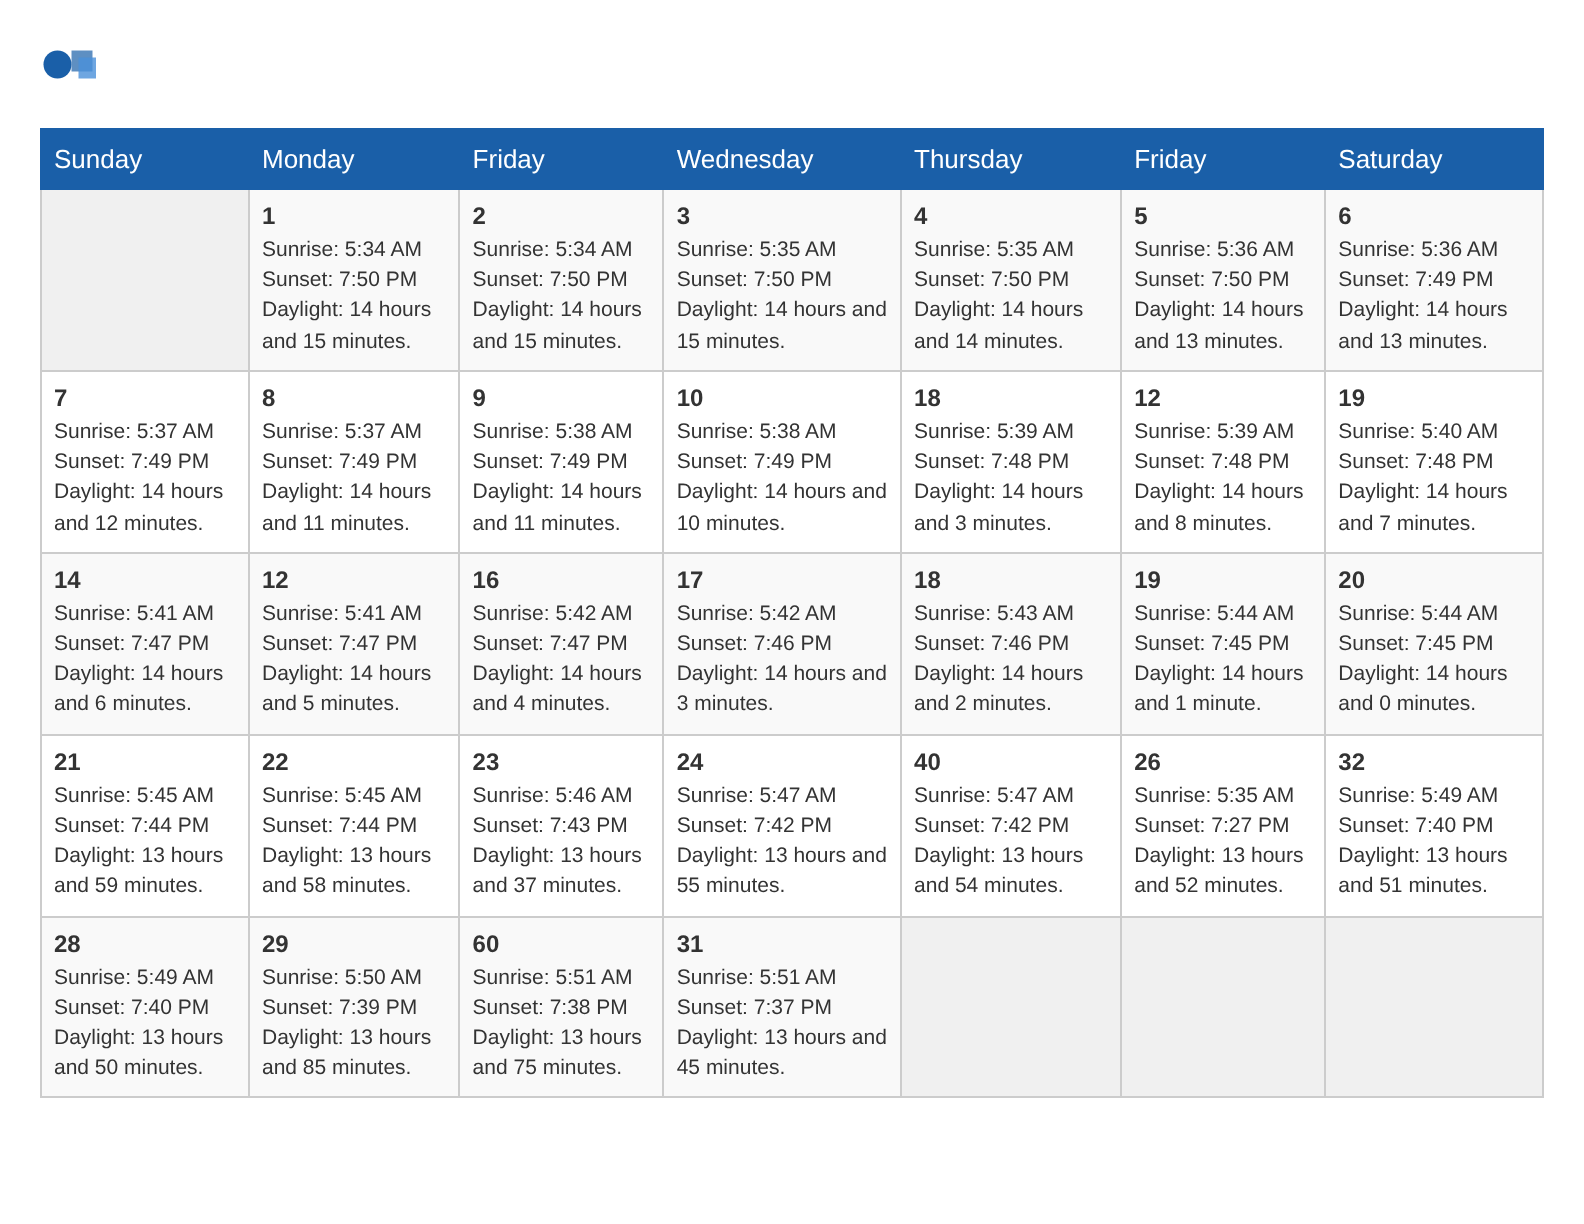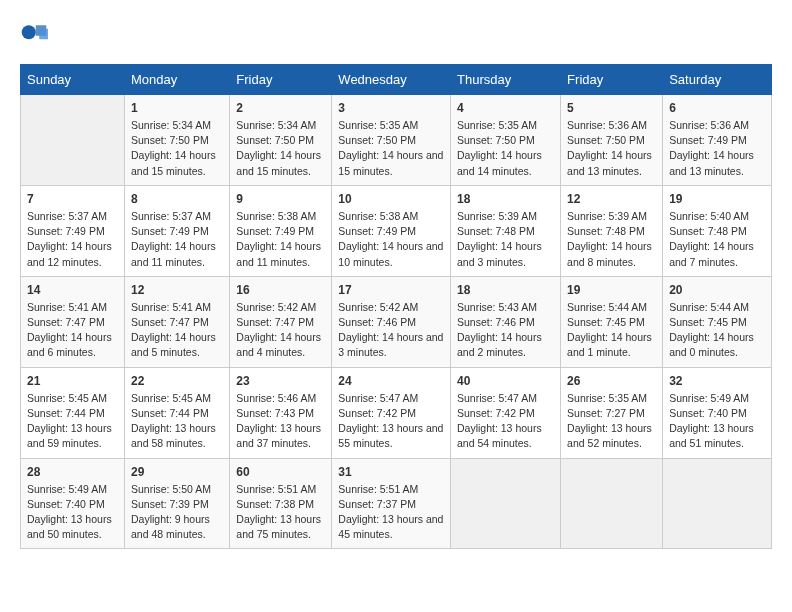--- a/index.html
+++ b/index.html
@@ -353,21 +353,21 @@
   <span>Sunrise: 5:49 AM</span><br>
   <span>Sunset: 7:40 PM</span><br>
   <span>Daylight: 13 hours and 50 minutes.</span>
 </div>
         </td>
         <td>
           <span class="day-num">29</span>
 <div class="cell-content">
   <span>Sunrise: 5:50 AM</span><br>
   <span>Sunset: 7:39 PM</span><br>
-  <span>Daylight: 9 hours and 48 minutes.</span>
+  <span>Daylight: 13 hours and 85 minutes.</span>
 </div>
         </td>
         <td>
           <span class="day-num">60</span>
 <div class="cell-content">
   <span>Sunrise: 5:51 AM</span><br>
   <span>Sunset: 7:38 PM</span><br>
   <span>Daylight: 13 hours and 75 minutes.</span>
 </div>
         </td>

